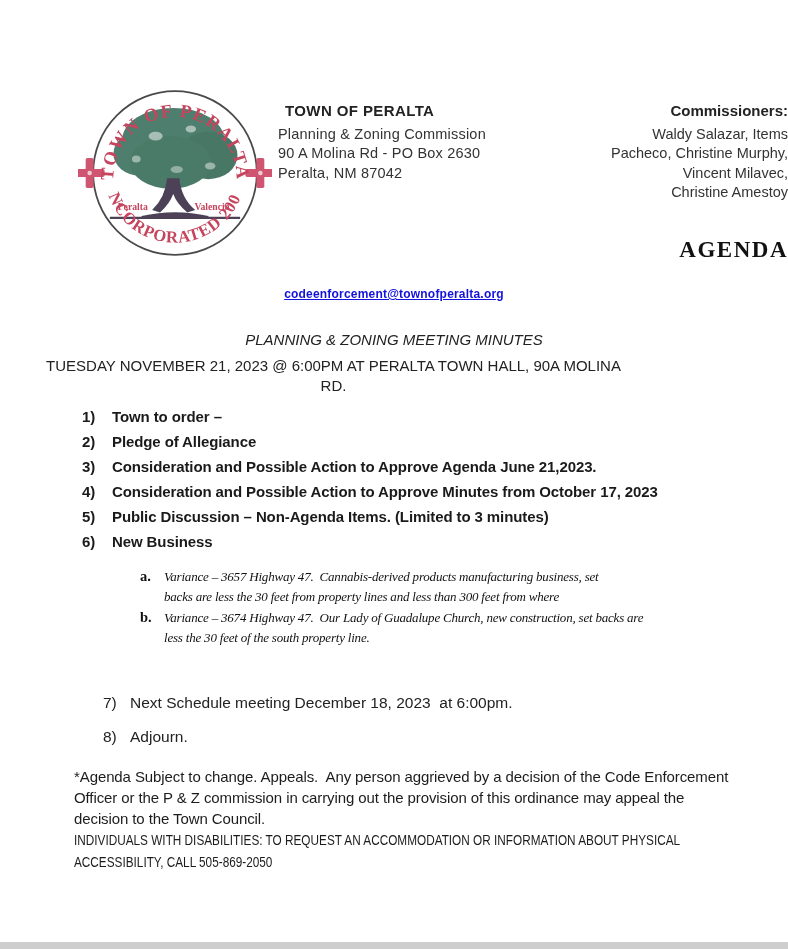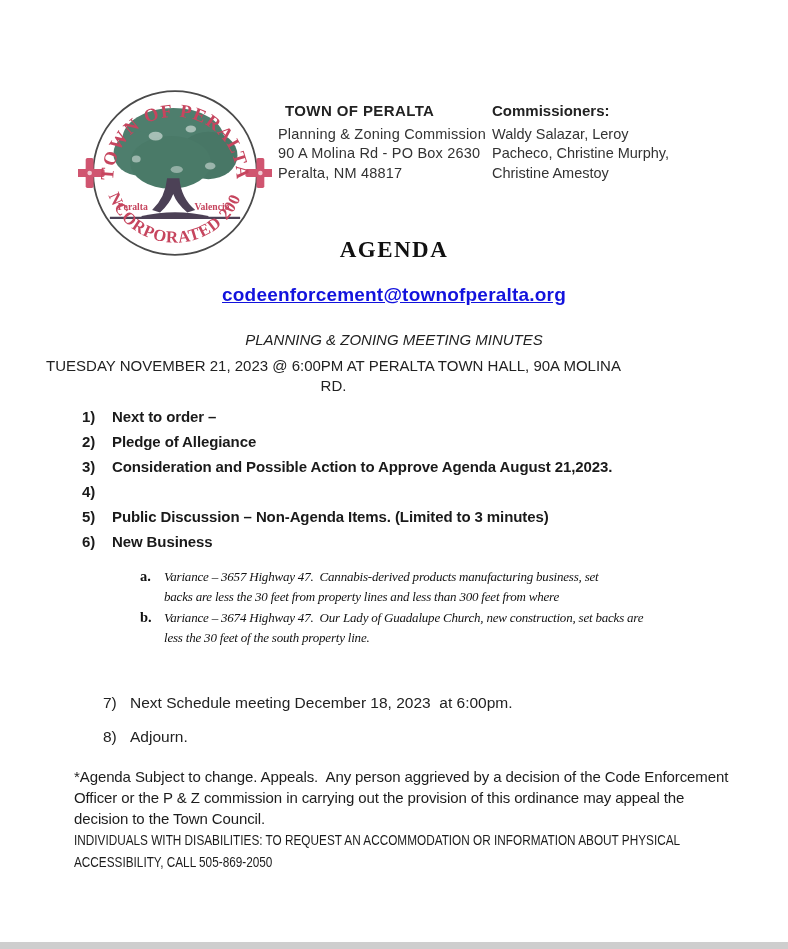--- a/index.html
+++ b/index.html
@@ -10,31 +10,31 @@
   [data-bind] { white-space:pre-wrap; }
 
   
   #seal { position:absolute; left:78px; top:85px; width:194px; height:176px; }
 
   #org-block { position:absolute; left:278px; top:101px; width:210px;
     font-size:14.5px; line-height:19.5px; letter-spacing:0.2px; color:#333; }
   .org-title { font-weight:bold; font-size:15px; color:#222; letter-spacing:0.4px;
     padding-left:7px; margin-bottom:4px; }
 
-  #commissioners { position:absolute; left:492px; top:101px; width:276px;
-    text-align:left; font-size:14.5px; line-height:19.5px; color:#333; }
+  #commissioners { position:absolute; left:512px; top:101px; width:276px;
+    text-align:right; font-size:14.5px; line-height:19.5px; color:#333; }
   .comm-title { font-weight:bold; font-size:15px; color:#222; margin-bottom:4px; }
 
   
-  #agenda-title { position:absolute; top:237px; left:0; width:788px; text-align:center;
+  #agenda-title { position:absolute; top:237px; left:0; width:788px; text-align:right;
     font-family:"Liberation Serif", serif; font-weight:bold; font-size:23px;
     letter-spacing:1.5px; color:#111; }
 
   #email-row { position:absolute; top:284px; left:0; width:788px; text-align:center; }
-  .email-link { color:#1212dd; font-weight:bold; font-size:19px;
+  .email-link { color:#1212dd; font-weight:bold; font-size:12px;
     text-decoration:underline; letter-spacing:0.2px; cursor:pointer; }
 
   #minutes-line { position:absolute; top:331px; left:0; width:788px; text-align:center;
     font-style:italic; font-size:15px; color:#222; }
 
   #datetime { position:absolute; top:356px; left:0; width:667px; text-align:center;
     font-size:15px; line-height:20px; color:#222; }
 
   
   #agenda-list { position:absolute; top:409px; left:82px; width:660px; }
@@ -113,58 +113,60 @@
       <textPath href="#arcBottom" startOffset="50%" text-anchor="middle" data-bind="document.header.seal.bottom_text">INCORPORATED 2007</textPath>
     </text>
     <text x="62" y="142" font-family="Liberation Serif, serif" font-weight="bold" font-size="11" fill="#c6455e" text-anchor="middle" data-bind="document.header.seal.left_label">Peralta</text>
     <text x="152" y="142" font-family="Liberation Serif, serif" font-weight="bold" font-size="11" fill="#c6455e" text-anchor="middle" data-bind="document.header.seal.right_label">Valencia</text>
   </svg>
 
   <div id="org-block">
     <div class="org-title" data-bind="document.header.org.title">TOWN OF PERALTA</div>
     <div data-bind="document.header.org.lines.0">Planning &amp; Zoning Commission</div>
     <div data-bind="document.header.org.lines.1">90 A Molina Rd - PO Box 2630</div>
-    <div data-bind="document.header.org.lines.2">Peralta, NM 48817</div>
+    <div data-bind="document.header.org.lines.2">Peralta, NM 87042</div>
   </div>
 
   <div id="commissioners">
     <div class="comm-title" data-bind="document.header.commissioners.label">Commissioners:</div>
-    <div data-bind="document.header.commissioners.lines.0">Waldy Salazar, Leroy</div>
+    <div data-bind="document.header.commissioners.lines.0">Waldy Salazar, Items</div>
     <div data-bind="document.header.commissioners.lines.1">Pacheco, Christine Murphy,</div>
+    <div data-bind="document.header.commissioners.lines.2">Vincent Milavec,</div>
     <div data-bind="document.header.commissioners.lines.3">Christine Amestoy</div>
   </div>
 
   <div id="agenda-title" data-bind="document.agenda_title">AGENDA</div>
 
   <div id="email-row">
     <a class="email-link" data-bind="document.contact_email">codeenforcement@townofperalta.org</a>
   </div>
 
   <div id="minutes-line" data-bind="document.meeting_minutes_title">PLANNING &amp; ZONING MEETING MINUTES</div>
 
   <div id="datetime">
     <div data-bind="document.meeting_datetime_line1">TUESDAY NOVEMBER 21, 2023 @ 6:00PM AT PERALTA TOWN HALL, 90A MOLINA</div>
     <div data-bind="document.meeting_datetime_line2">RD.</div>
   </div>
 
   <div id="agenda-list">
     <div class="num-item">
       <span class="num" data-bind="document.items.0.num">1)</span>
-      <span data-bind="document.items.0.text">Next to order –</span>
+      <span data-bind="document.items.0.text">Town to order –</span>
     </div>
     <div class="num-item">
       <span class="num" data-bind="document.items.1.num">2)</span>
       <span data-bind="document.items.1.text">Pledge of Allegiance</span>
     </div>
     <div class="num-item">
       <span class="num" data-bind="document.items.2.num">3)</span>
-      <span data-bind="document.items.2.text">Consideration and Possible Action to Approve Agenda August 21,2023.</span>
+      <span data-bind="document.items.2.text">Consideration and Possible Action to Approve Agenda June 21,2023.</span>
     </div>
     <div class="num-item">
       <span class="num" data-bind="document.items.3.num">4)</span>
+      <span data-bind="document.items.3.text">Consideration and Possible Action to Approve Minutes from October 17, 2023</span>
     </div>
     <div class="num-item">
       <span class="num" data-bind="document.items.4.num">5)</span>
       <span data-bind="document.items.4.text">Public Discussion – Non-Agenda Items. (Limited to 3 minutes)</span>
     </div>
     <div class="num-item">
       <span class="num" data-bind="document.items.5.num">6)</span>
       <span data-bind="document.items.5.text">New Business</span>
     </div>
   </div>

